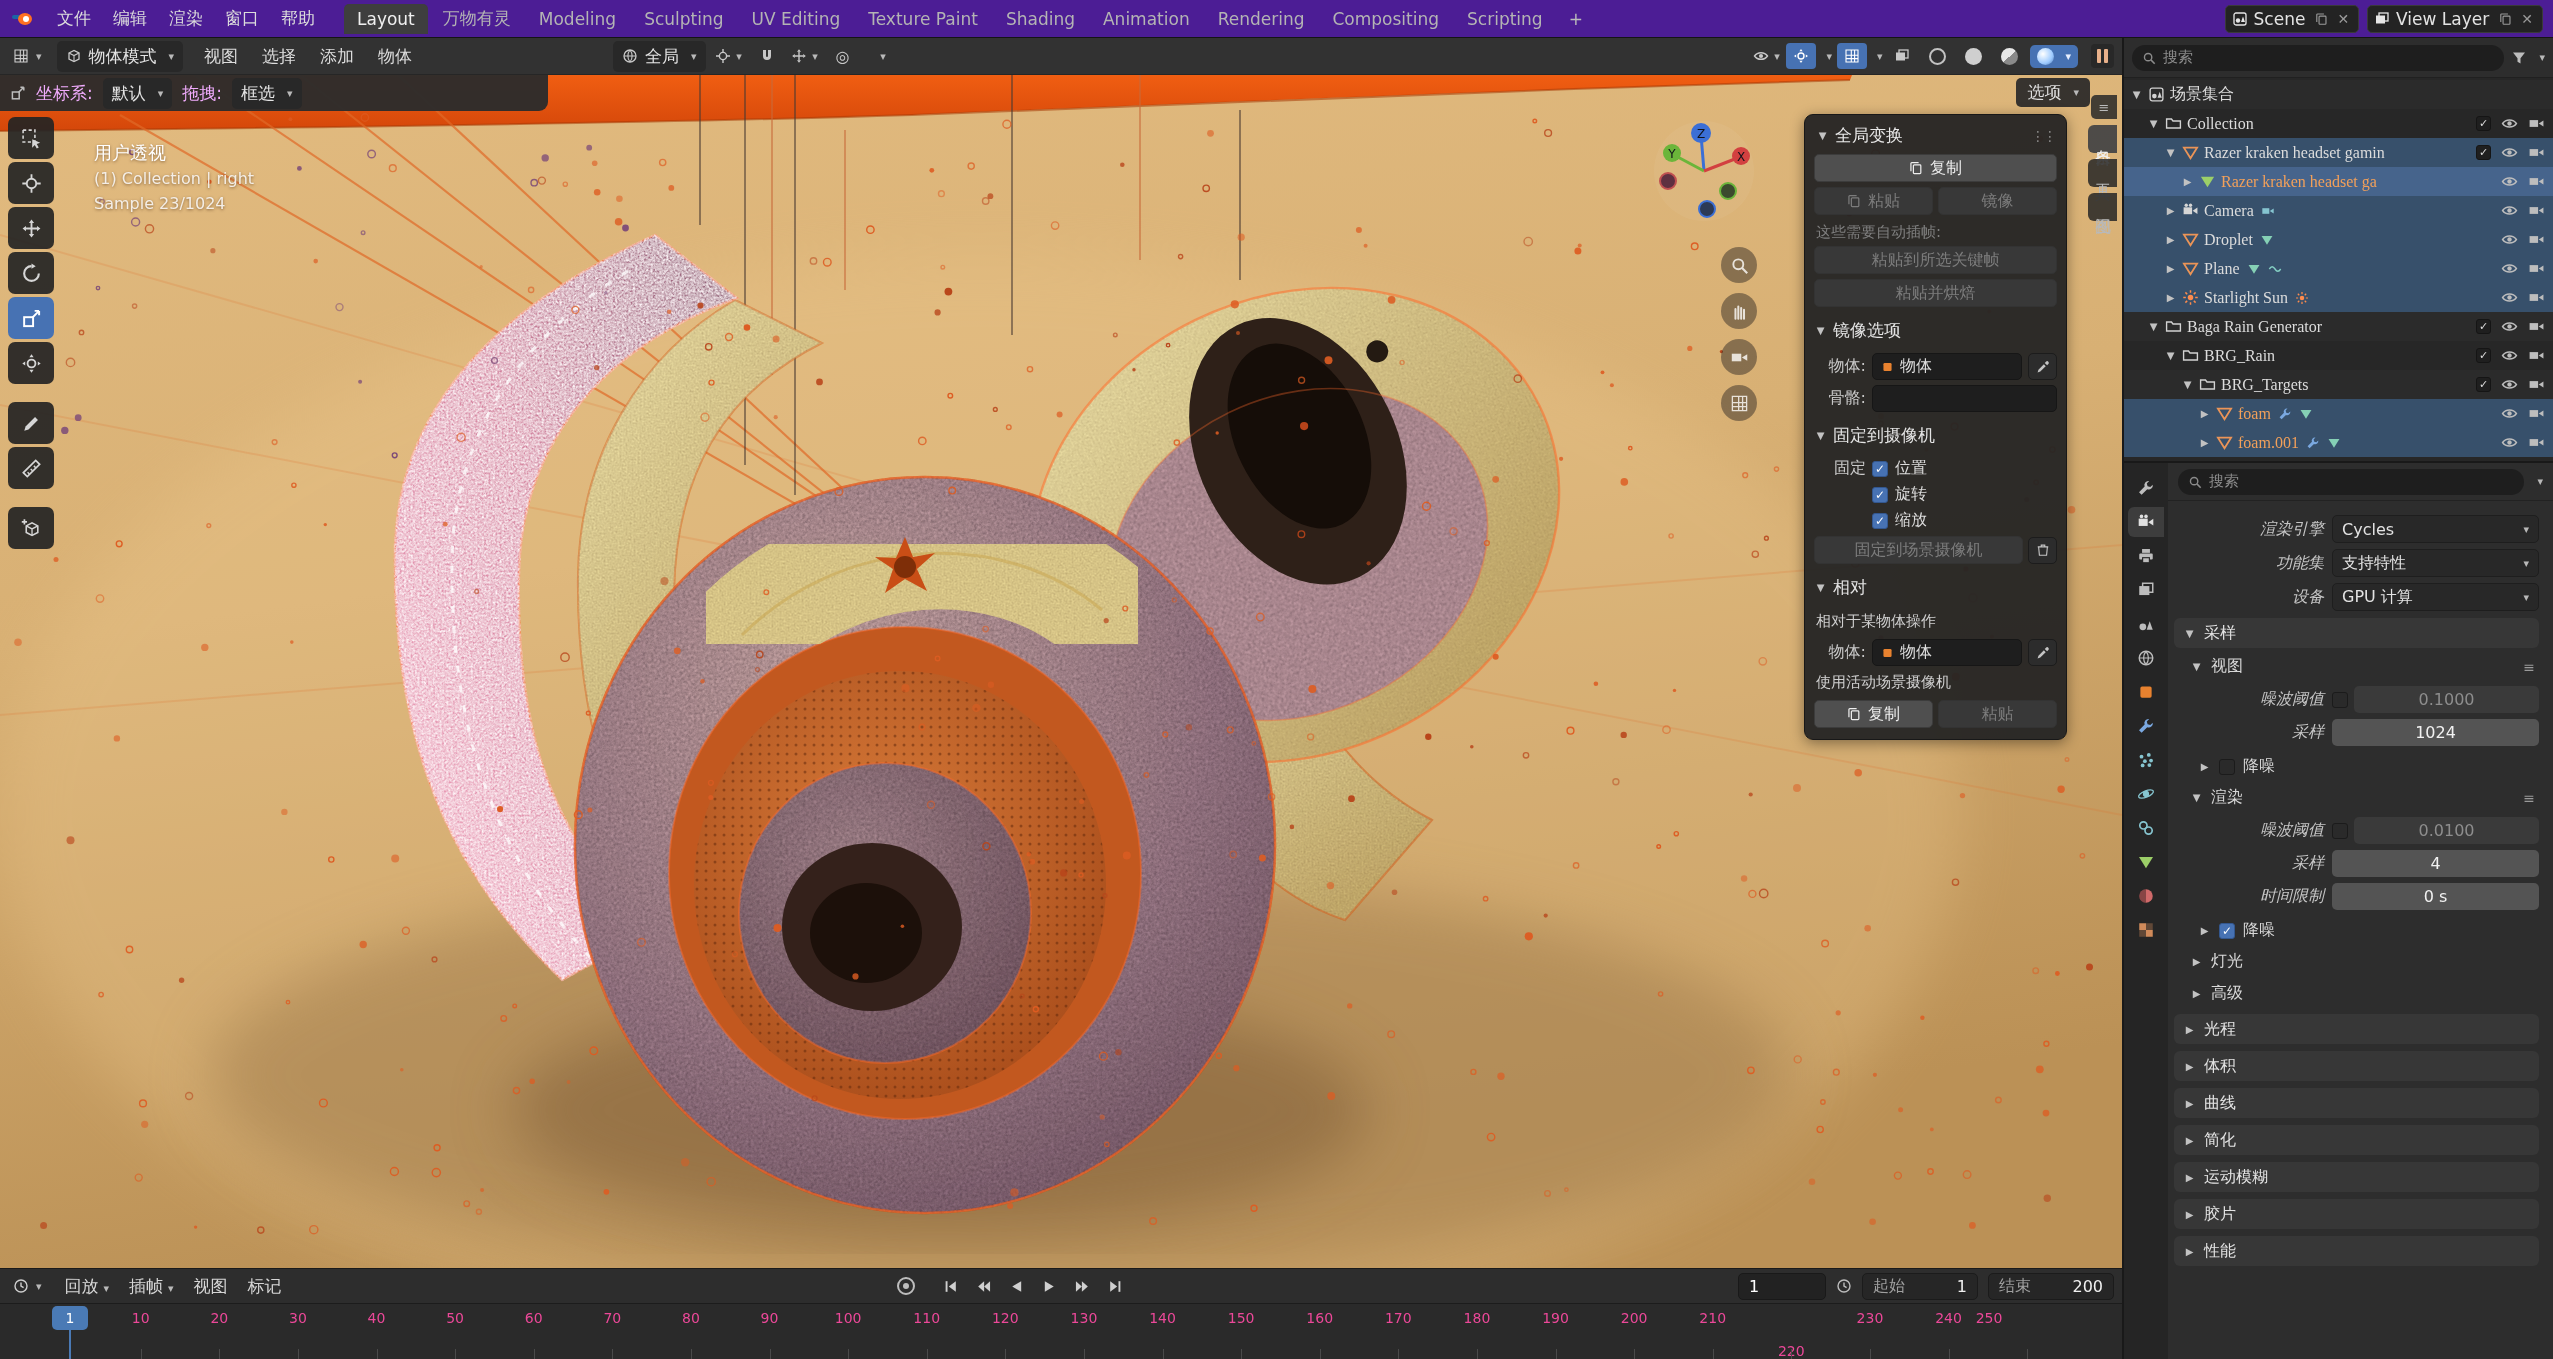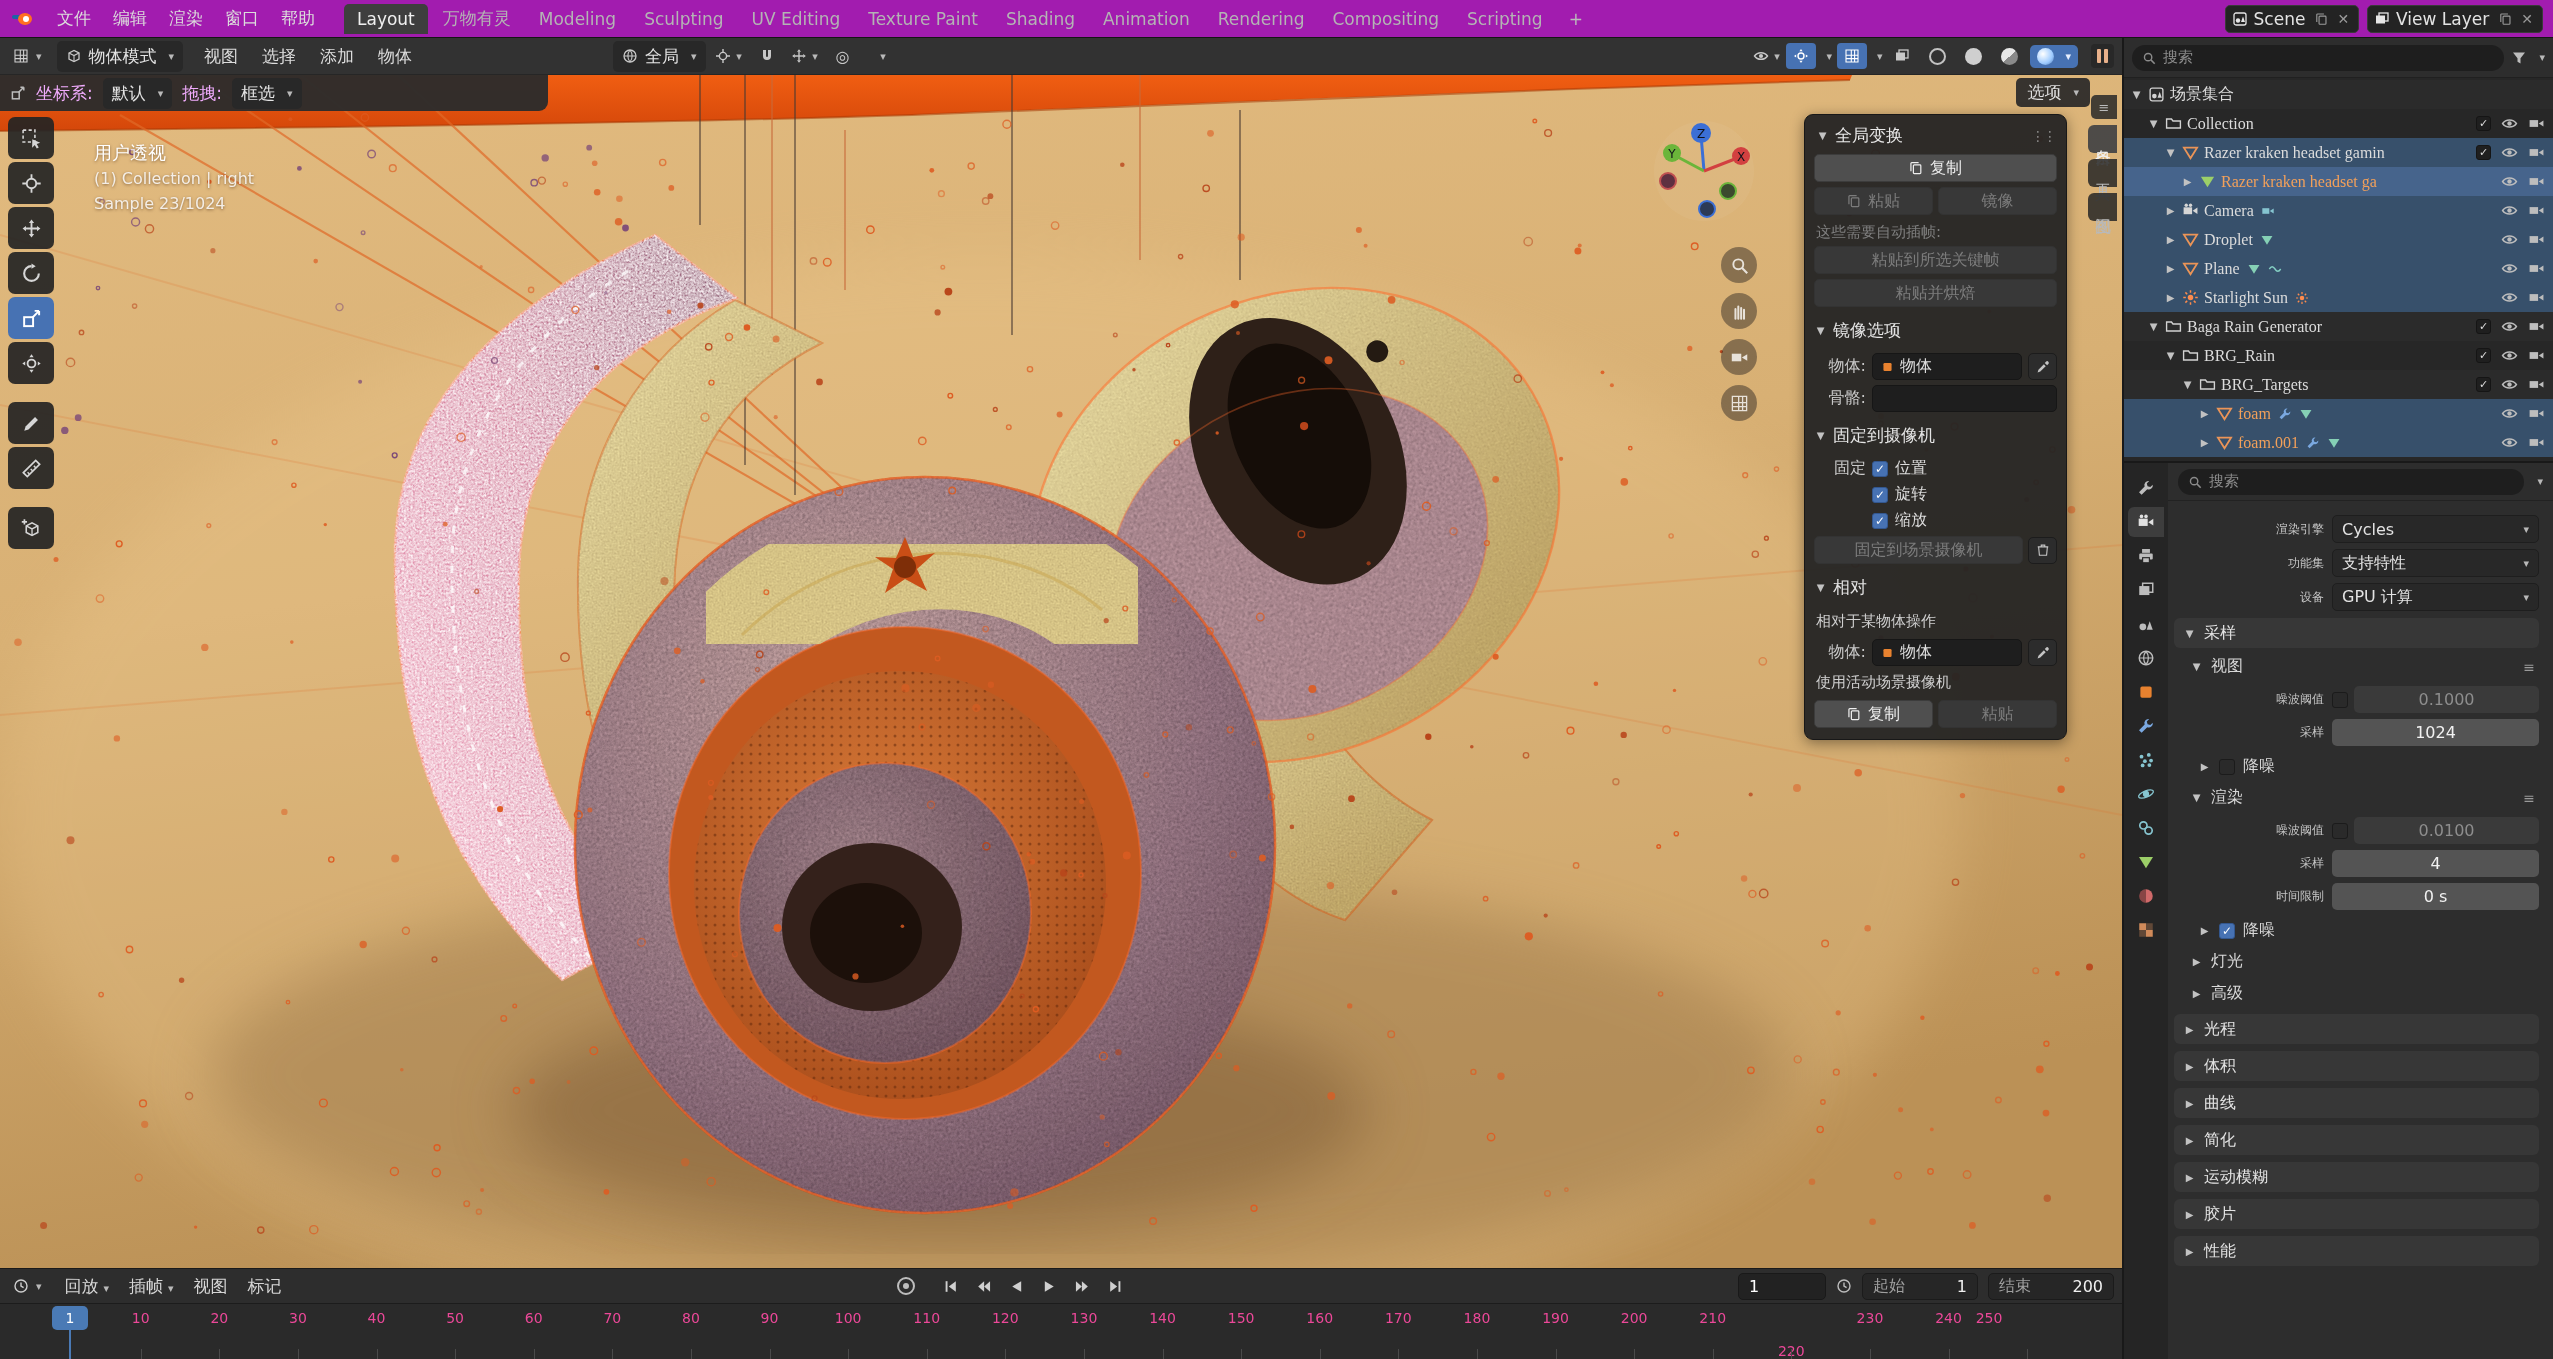--- a/index.html
+++ b/index.html
@@ -4,21 +4,21 @@
 <style>
   html,body{margin:0;padding:0;background:#111;}
   body{width:2553px;height:1359px;overflow:hidden;font-family:"DejaVu Sans","Liberation Sans",sans-serif;font-size:17px;color:#e6e6e6;-webkit-font-smoothing:antialiased;}
   *{box-sizing:border-box;user-select:none;}
   #app{width:2553px;height:1359px;display:flex;flex-direction:column;background:#1d1d1d;}
   .r{display:flex;align-items:center;}
   .grow{flex:1;}
   .ic{width:16px;height:16px;fill:currentColor;stroke:none;flex:none;}
   .car{font-size:11px;color:#b9b9b9;margin-left:5px;}
   
-  #topbar{height:38px;background:#a21caf;display:flex;align-items:center;padding:0 10px;gap:4px;flex:none;border-bottom:1px solid #151515;}
+  #topbar{height:38px;background:#4c1d95;display:flex;align-items:center;padding:0 10px;gap:4px;flex:none;border-bottom:1px solid #151515;}
   .blogo{width:24px;height:16px;position:relative;margin:0 6px 0 2px;}
   .blogo .b1{position:absolute;left:6px;top:2px;width:14px;height:12px;border-radius:50%;background:#ff7021;}
   .blogo .b2{position:absolute;left:11px;top:5px;width:6px;height:6px;border-radius:50%;background:#fff;}
   .blogo .b3{position:absolute;left:0;top:4px;width:9px;height:4px;border-radius:2px;background:#1b65a6;}
   .menu-item{padding:4px 11px;border-radius:4px;color:#dcdcdc;}
   #ws-tabs{display:flex;align-items:center;margin-left:14px;gap:2px;}
   .ws-tab{padding:5px 13px;border-radius:5px 5px 0 0;color:#b4b4b4;font-size:17px;}
   .ws-tab.active{background:#3e3e3e;color:#f0f0f0;}
   .ws-add{padding:4px 9px;color:#bbb;}
   #topbar-right{margin-left:auto;display:flex;align-items:center;gap:8px;}
@@ -111,21 +111,21 @@
   
   #props{flex:1;display:flex;min-height:0;background:#2d2d2d;}
   #props-tabs{width:44px;background:#252525;display:flex;flex-direction:column;align-items:center;padding-top:10px;gap:4px;flex:none;}
   .ptab{width:36px;height:30px;border-radius:6px 0 0 6px;display:flex;align-items:center;justify-content:center;color:#b9b9b9;}
   .ptab.active{background:#3d3d3d;color:#e8e8e8;}
   .ptab .ic{width:18px;height:18px;}
   #props-main{flex:1;display:flex;flex-direction:column;min-width:0;}
   #props-head{height:38px;display:flex;align-items:center;gap:8px;padding:0 10px;border-bottom:1px solid #222;}
   #props-content{flex:1;padding:8px 14px 0 6px;overflow:hidden;}
   .p-row{display:flex;align-items:center;margin:6px 0;gap:8px;}
-  .p-lbl{width:150px;text-align:right;color:#c5c5c5;font-size:12px;flex:none;}
+  .p-lbl{width:150px;text-align:right;color:#c5c5c5;font-size:16px;flex:none;font-style:italic;}
   .p-w{flex:1;display:flex;align-items:center;gap:6px;}
   .pdd{flex:1;height:28px;background:#282828;border:1px solid #1e1e1e;border-radius:5px;display:flex;align-items:center;padding:0 9px;color:#e3e3e3;font-size:16px;}
   .pdd .car{margin-left:auto;}
   .pval{flex:1;height:27px;background:#545454;border-radius:5px;display:flex;align-items:center;justify-content:center;color:#f1f1f1;font-size:16px;}
   .pval.dim{background:#3a3a3a;color:#8d8d8d;}
   .sec-h{display:flex;align-items:center;gap:8px;background:#373737;border-radius:6px;height:30px;padding:0 9px;margin:7px 0 3px;color:#e3e3e3;font-size:16px;}
   .sub-h{display:flex;align-items:center;gap:8px;height:27px;padding:0 4px 0 16px;color:#d8d8d8;font-size:16px;margin-top:5px;}
   .preseti{margin-left:auto;color:#9a9a9a;font-size:14px;}
   .den-row{display:flex;align-items:center;gap:8px;padding:4px 0 2px 24px;color:#d8d8d8;font-size:16px;}
   

